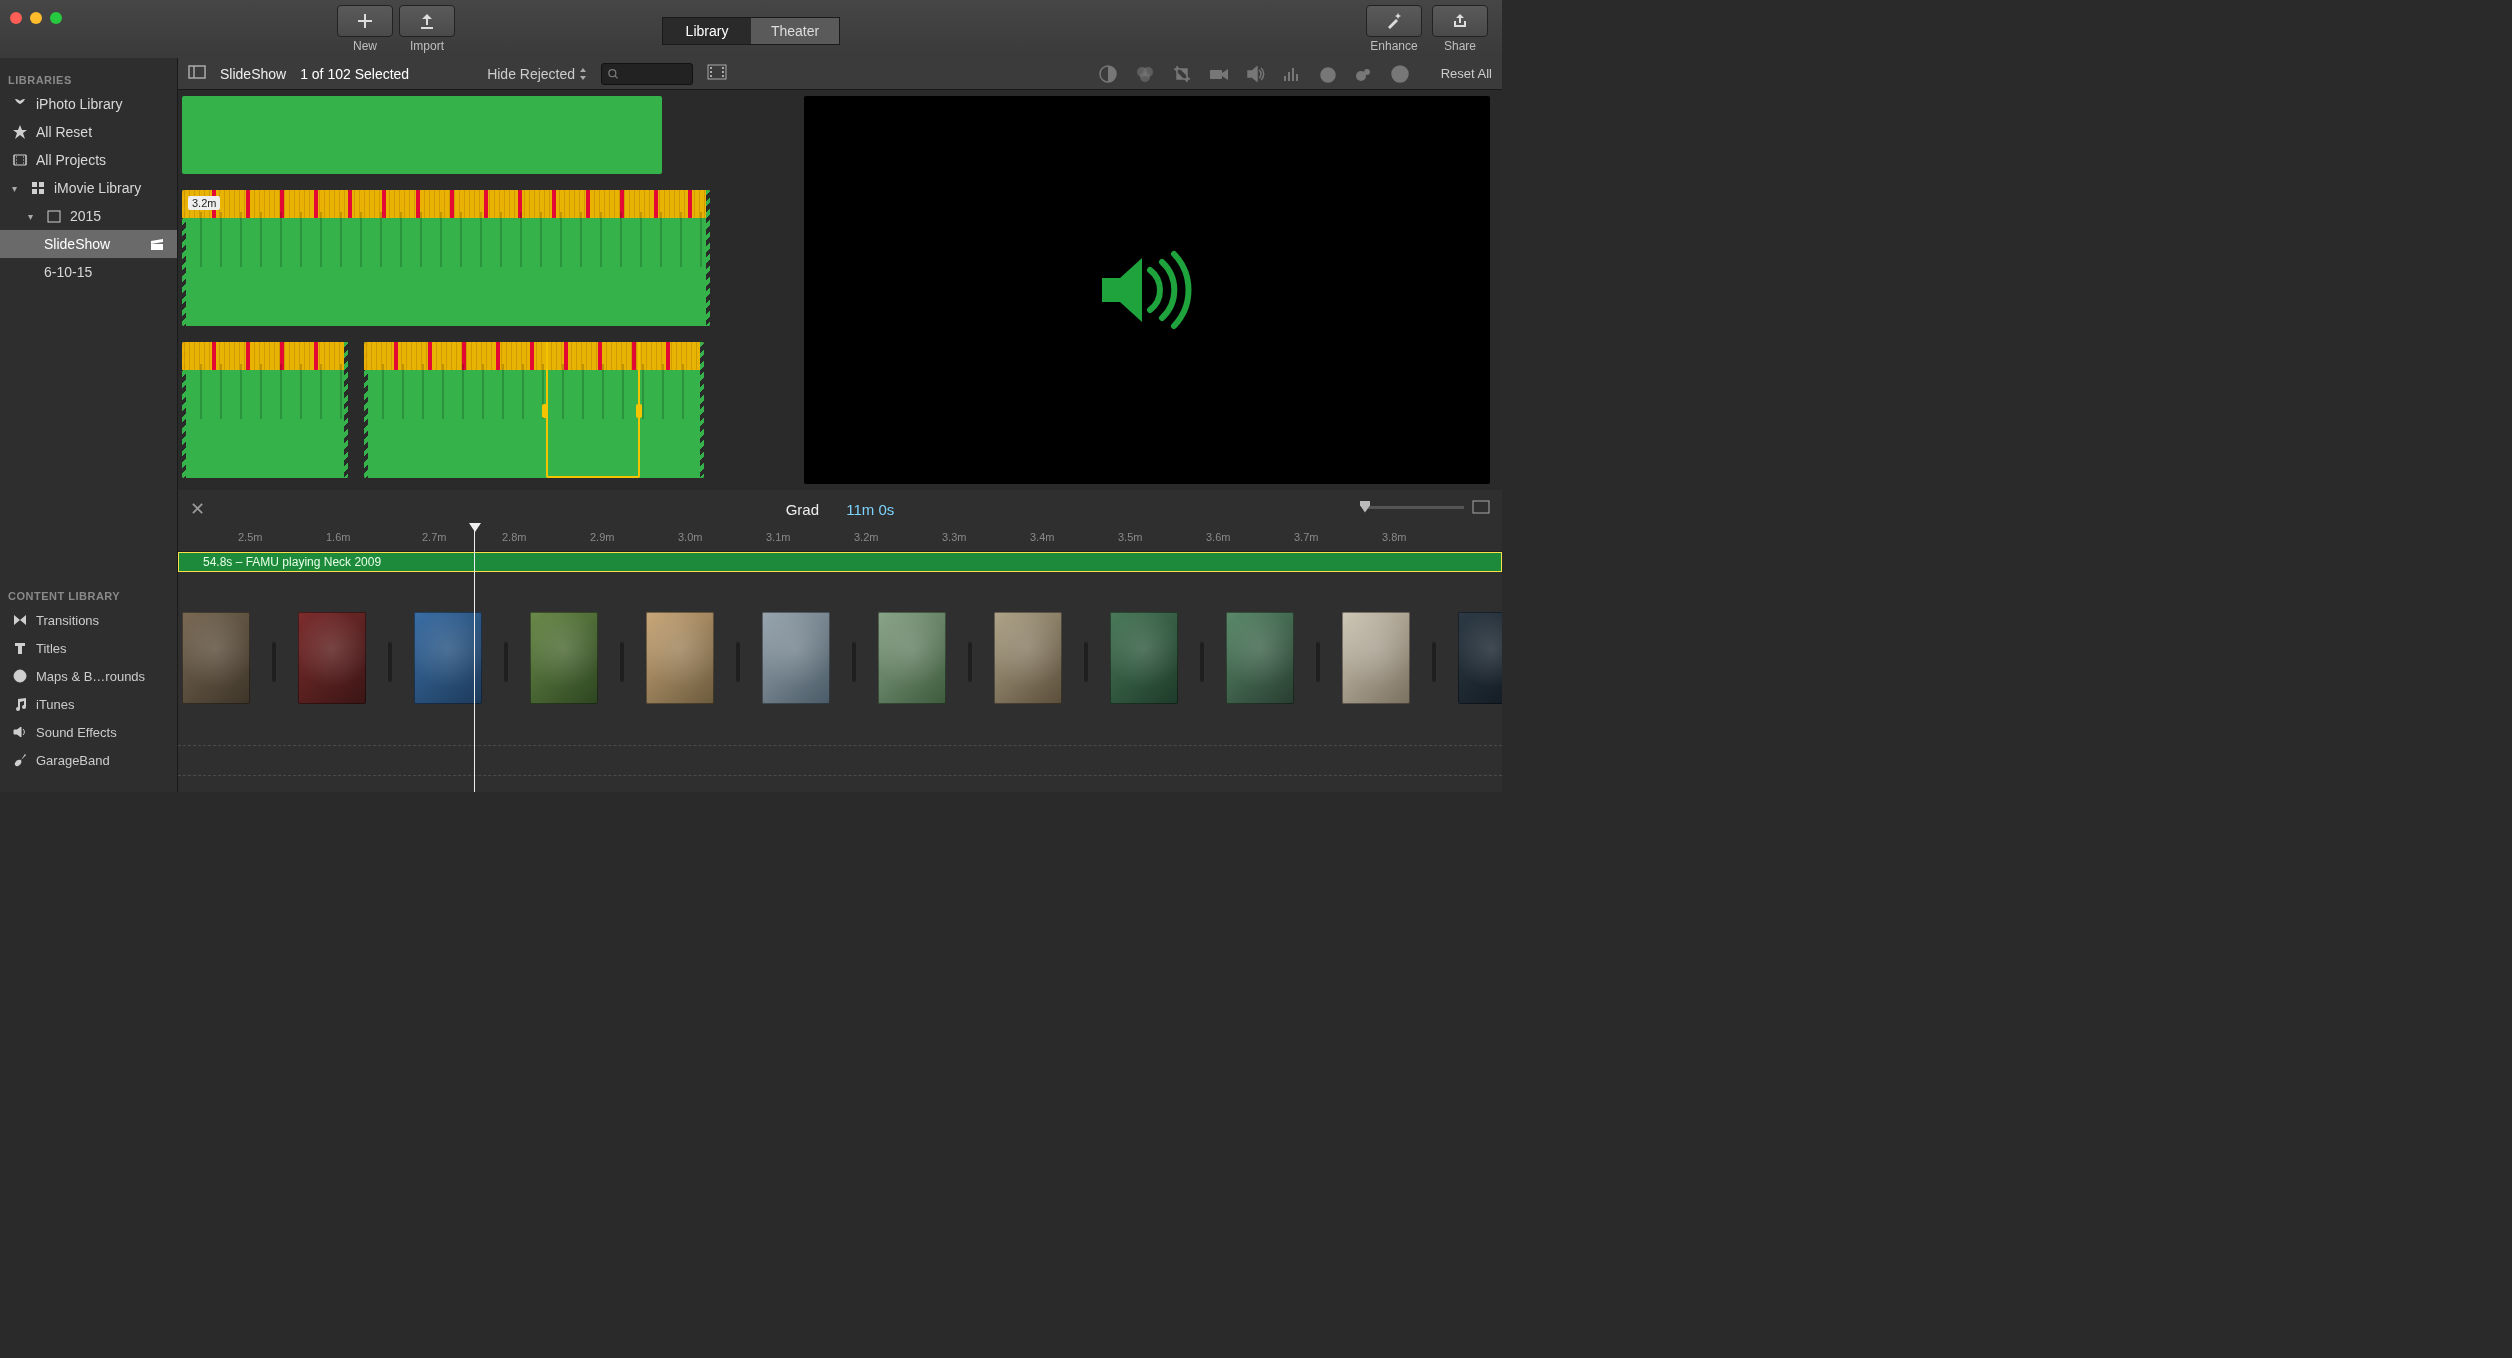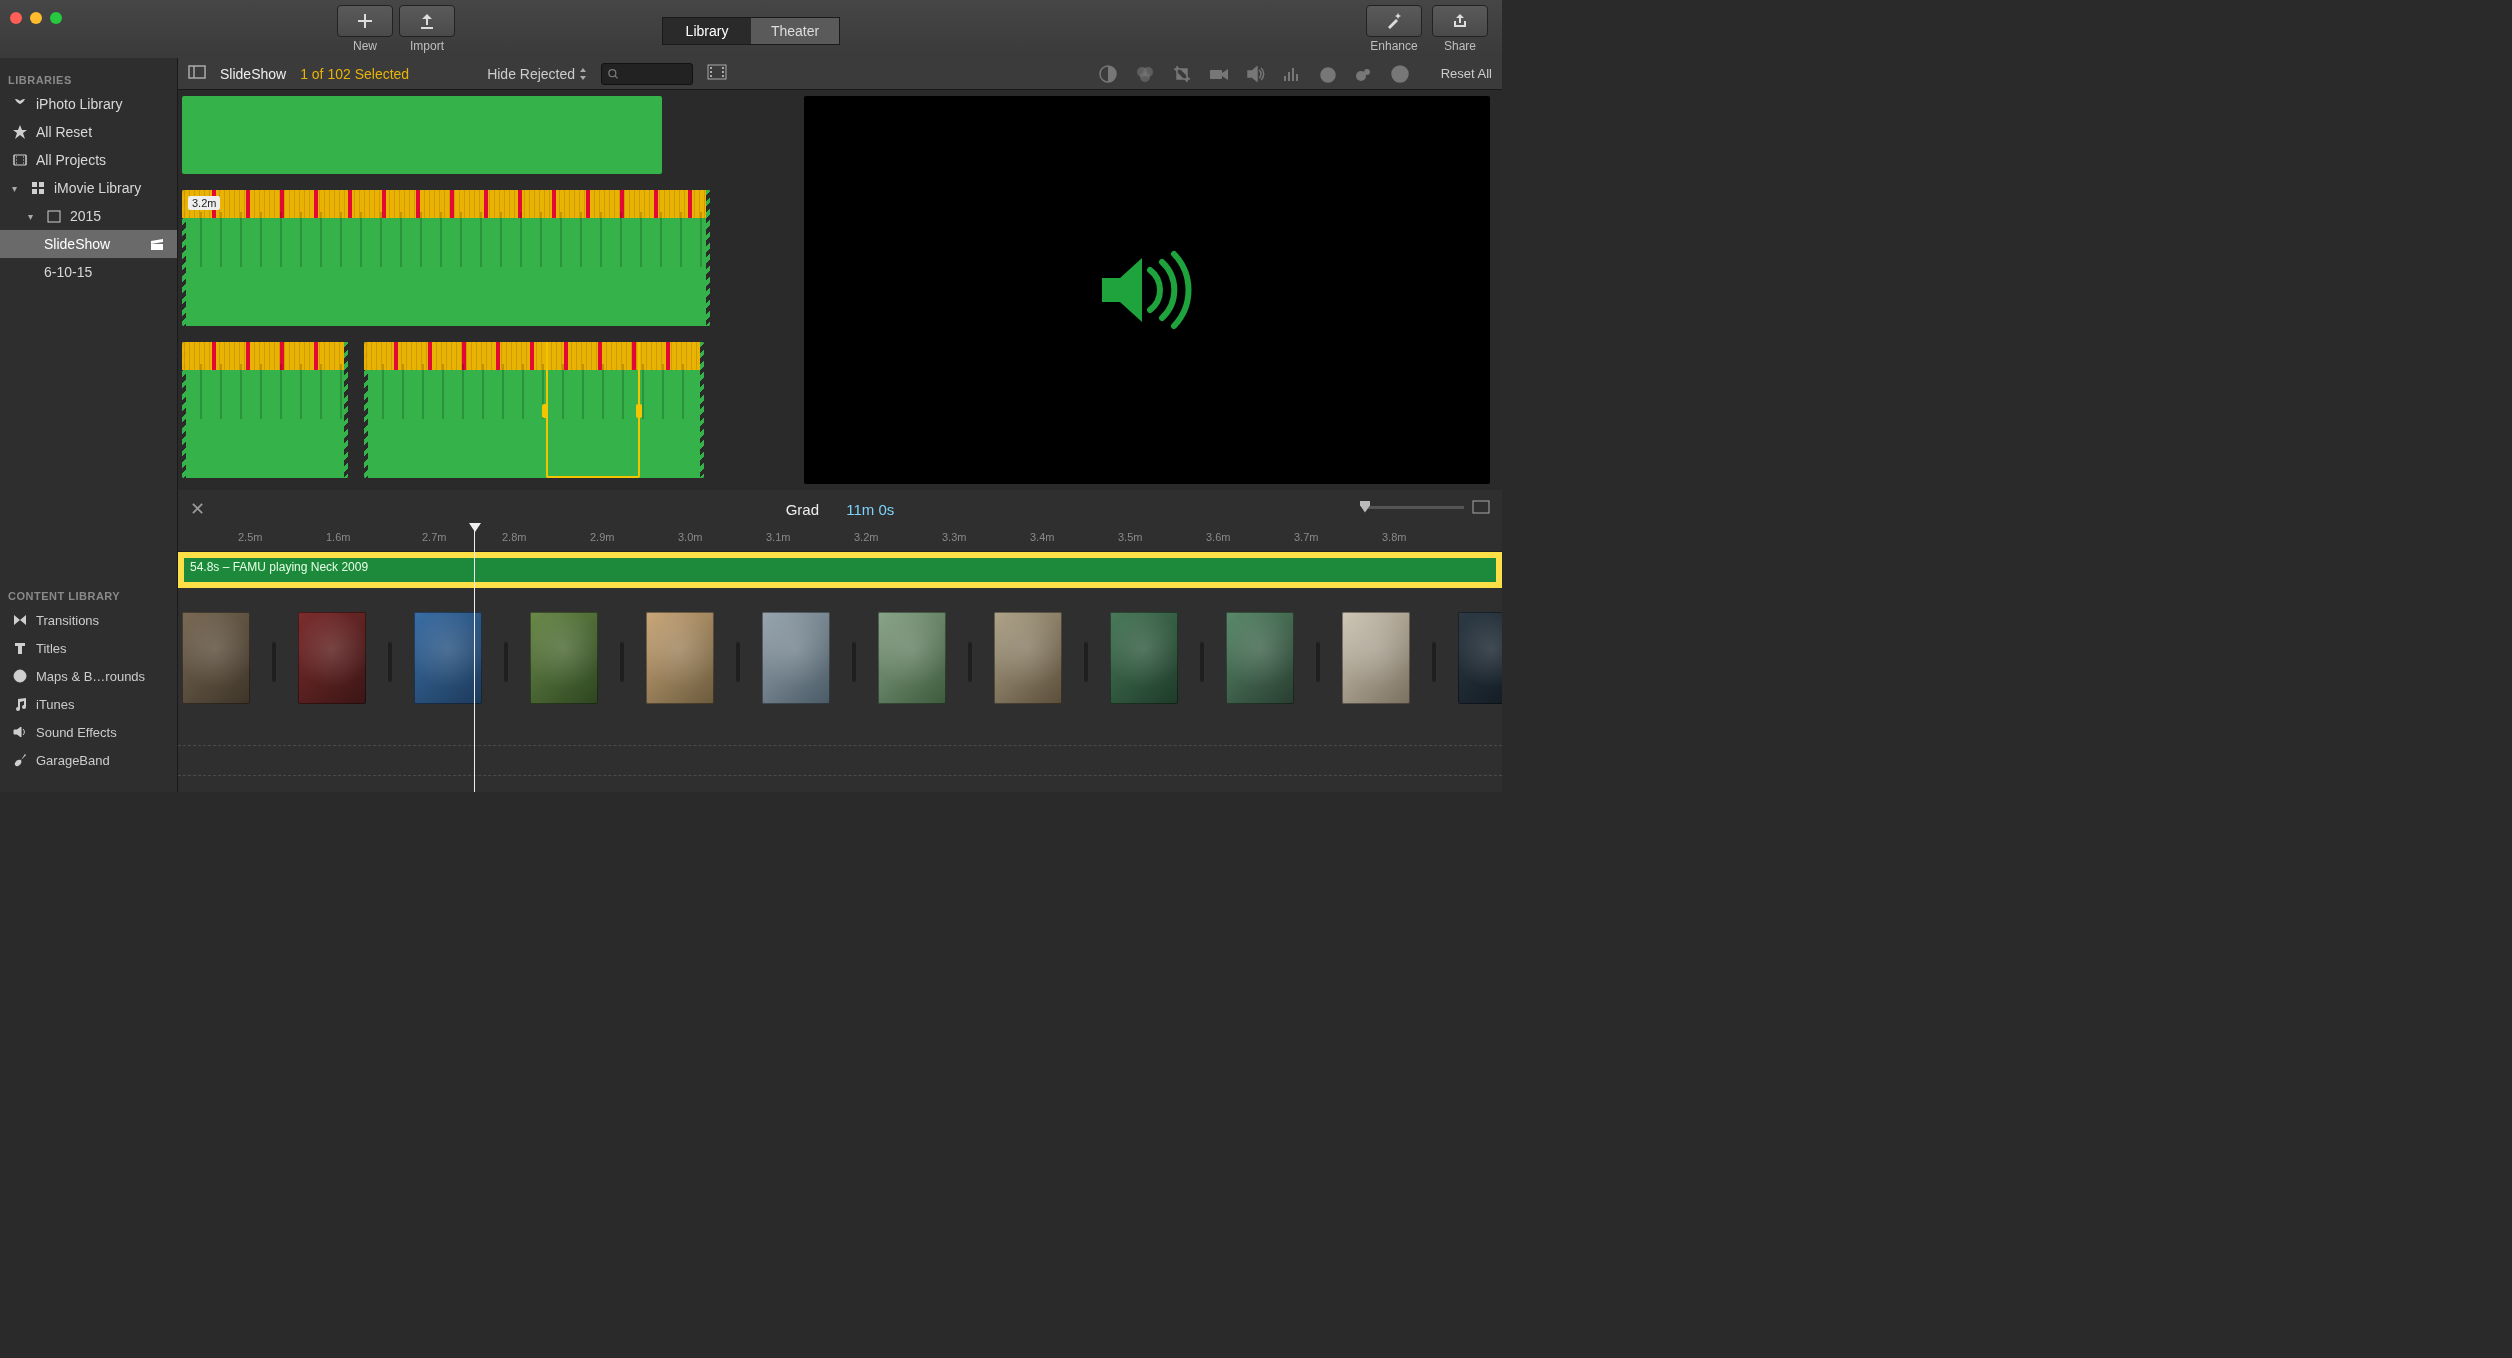--- a/index.html
+++ b/index.html
@@ -33,21 +33,21 @@
 .sb-item.sel{ background:#6a6a6a; color:#fff;}
 .sb-item .disc{ width:10px; font-size:10px; color:#aaa;}
 .sb-ico{ width:16px; height:16px; display:inline-flex; align-items:center; justify-content:center;}
 .sb-ico svg{fill:#cfcfcf;}
 .sb-item.sel .sb-ico svg{fill:#fff;}
 
 
 .browser{ flex:1; display:flex; flex-direction:column; background:#2a2a2a;}
 .bhdr{ height:32px; background:#3b3b3b; border-bottom:1px solid #1a1a1a; display:flex; align-items:center; gap:14px; padding:0 10px; font-size:14px;}
 .bhdr .title{ color:#eee; font-weight:500;}
-.bhdr .sub{ color:#eab308;}
+.bhdr .sub{ color:#ffffff;}
 .bhdr .search{ background:#222; border:1px solid #111; border-radius:3px; height:22px; width:92px; display:flex; align-items:center; padding:0 6px;}
 .bhdr .search input{ background:transparent; border:none; outline:none; color:#ccc; width:100%; font-size:12px;}
 .bhdr .spacer{ flex:1;}
 .bhdr .adj-icons{ display:flex; gap:18px; align-items:center;}
 .bhdr .adj-icons svg{ fill:#777; cursor:pointer;}
 .bhdr .reset{ color:#ccc; font-size:13px; cursor:pointer; margin-left:18px;}
 
 .browser-body{ flex:1; display:flex; gap:12px; padding:6px 8px 6px 4px;}
 .clips-col{ width:610px; display:flex; flex-direction:column; gap:16px; overflow:hidden;}
 
@@ -87,21 +87,21 @@
 .playhead{ position:absolute; top:33px; bottom:0; width:1px; background:#eee; z-index:5;}
 .playhead::before{ content:""; position:absolute; left:-5px; top:0; width:0;height:0;border-left:6px solid transparent;border-right:6px solid transparent;border-top:9px solid #eee;}
 
 .track{ position:absolute; left:0; right:0;}
 .thumbs{ top:122px; height:100px; display:flex; gap:22px; padding-left:4px;}
 .thumb-clip{ width:68px; height:92px; background:linear-gradient(135deg,#82745f,#4b5a49); border-radius:2px; box-shadow:inset 0 0 0 1px rgba(0,0,0,.4); flex-shrink:0; position:relative; overflow:hidden;}
 .thumb-clip::after{content:"";position:absolute;inset:0;background:
   radial-gradient(circle at 50% 40%, rgba(255,255,255,.15), transparent 60%);}
 .gap{ width:4px; height:40px; background:#1e1e1e; border-radius:2px; align-self:center; flex-shrink:0;}
 
-.audio-track{ top:222px; left:148px; right:0; height:36px; background:#1c8a3a; border:6px solid #fde047; font-size:12px; color:#e8ffe8; padding:2px 6px; white-space:nowrap; overflow:hidden;}
+.audio-track{ top:222px; left:148px; right:0; height:20px; background:#1c8a3a; border:1px solid #fde047; font-size:12px; color:#e8ffe8; padding:2px 24px; white-space:nowrap; overflow:hidden;}
 .dashed{ position:absolute; left:0; right:0; border-top:1px dashed #4a4a4a;}
 
 </style>
 </head>
 <body>
 
 <div class="toolbar">
   <div class="traffic">
     <span class="tl-close"></span>
     <span class="tl-min"></span>

